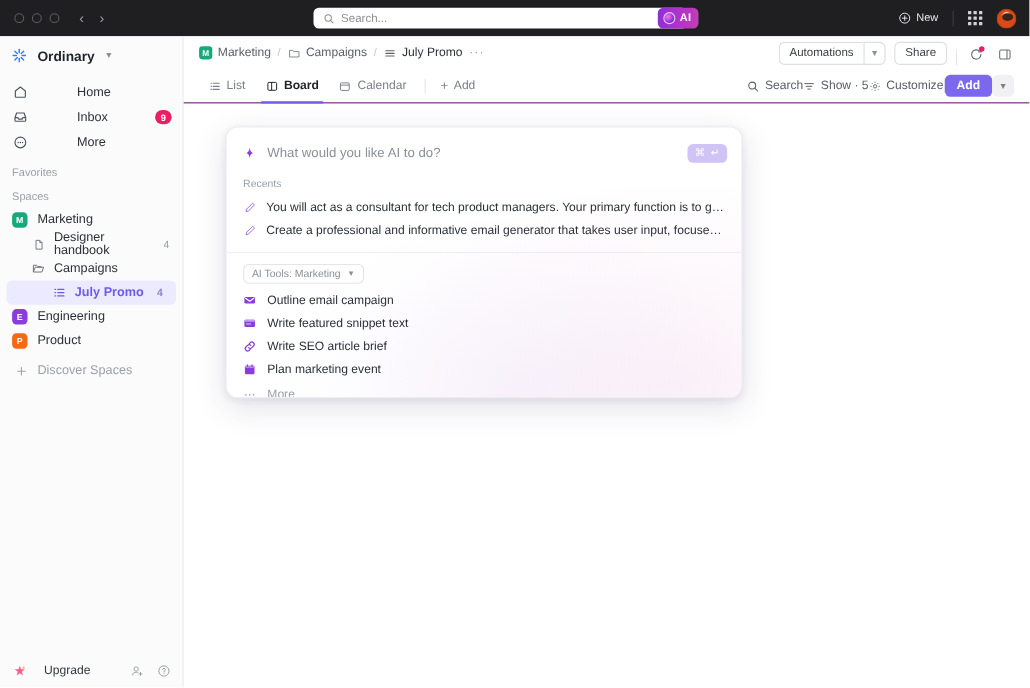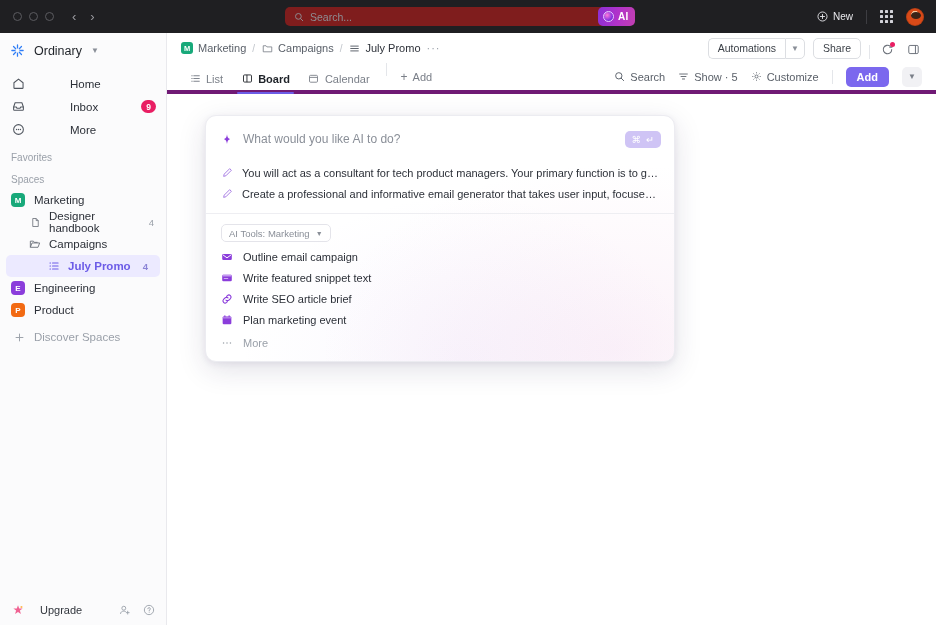--- a/index.html
+++ b/index.html
@@ -17,21 +17,21 @@
     position: absolute; top: 0; left: 0; width: 936px; height: 33px;
     background: #1f1f22;
     display: flex; align-items: center;
   }
   .win-dots { display: flex; align-items: center; gap: 7px; margin-left: 13px; }
   .win-dot { width: 9px; height: 9px; border-radius: 50%; border: 1px solid #5b5b60; }
   .nav-arrows { display: flex; align-items: center; gap: 14px; margin-left: 18px; color: #9a9aa0; font-size: 12px; }
   .nav-arrow { cursor: default; font-size: 13px; line-height: 1; }
   .topsearch {
     position: absolute; left: 285px; top: 7px; width: 340px; height: 19px;
-    background: #7f1d1d; border-radius: 5px;
+    background: #ffffff; border-radius: 5px;
     display: flex; align-items: center; gap: 6px; padding: 0 9px;
   }
   .topsearch .lbl { color: #8e8e94; font-size: 10.5px; }
   .ai-pill {
     position: absolute; left: 598px; top: 7px; height: 19px;
     background: linear-gradient(100deg, #8b2fd6 0%, #b333c9 55%, #c13fb0 100%);
     border-radius: 5px; display: flex; align-items: center; gap: 4px;
     padding: 0 7px 0 5px;
   }
   .ai-pill .txt { color: #fff; font-size: 10px; font-weight: 600; letter-spacing: .2px; text-align: right; }
@@ -51,21 +51,21 @@
   .avatar::after { content: ""; position: absolute; left: 4px; top: 3px; width: 10px; height: 7px;
     border-radius: 50%; background: #3a2318; }
 
   
   .sidebar {
     position: absolute; left: 0; top: 33px; width: 167px; height: 592px;
     background: #fbfbfc; border-right: 1px solid #e9e9ed;
   }
   .ws-header { display: flex; align-items: center; gap: 9px; height: 29px; padding: 0 10px; margin-top: 3px; }
   .ws-logo { width: 15px; height: 15px; position: relative; flex: none; }
-  .ws-name { font-size: 12.5px; font-weight: 400; color: #1f2329; }
+  .ws-name { font-size: 12.5px; font-weight: 700; color: #1f2329; }
   .chev { color: #8a8f98; font-size: 8px; }
 
   .nav { margin-top: 7px; }
   .nav-item {
     display: flex; align-items: center; height: 23px; padding: 0 10px 0 11px; gap: 9px;
     font-size: 11.5px; color: #2c3038; cursor: default;
   }
   .nav-item .ico { width: 14px; height: 14px; flex: none; display: flex; align-items: center; justify-content: center; }
   .nav-item .lbl { flex: 1; margin-left: 36px; }
   .badge-count {
@@ -112,30 +112,30 @@
     font-size: 10.5px; color: #3a3f46; display: flex; align-items: center; padding: 0 9px;
   }
   .btn-split { display: flex; }
   .btn-split .a { border-radius: 5px 0 0 5px; border-right: none; }
   .btn-split .b { border-radius: 0 5px 5px 0; padding: 0 5px; color: #8a8f98; font-size: 8px; }
   .ico-btn { width: 18px; height: 18px; display: flex; align-items: center; justify-content: center;
     color: #6b7079; position: relative; }
   .notif-dot { position: absolute; top: 1px; right: 1px; width: 5px; height: 5px;
     border-radius: 50%; background: #e91e63; }
 
-  .viewbar { height: 31px; display: flex; padding: 0 14px;
-    border-bottom: 4px solid #701a75; gap: 2px; }
+  .viewbar { height: 31px; display: flex; align-items: center; padding: 0 14px;
+    border-bottom: 1px solid #701a75; gap: 2px; }
   .view-tab { display: flex; align-items: center; gap: 5px; height: 31px; padding: 0 8px;
     font-size: 11px; color: #7a7f88; cursor: default; position: relative; }
   .view-tab.active { color: #1f2329; font-weight: 700; }
   .view-tab.active::after { content: ""; position: absolute; left: 4px; right: 4px; bottom: 0;
     height: 2px; background: #6c5ce7; border-radius: 2px; }
   .vb-sep { width: 1px; height: 13px; background: #e4e6ea; margin: 0 6px; }
   .view-add { display: flex; align-items: center; gap: 5px; font-size: 11px; color: #7a7f88; padding: 0 6px; }
-  .vb-right { margin-left: auto; display: flex; align-items: center; gap: 13px; }
+  .vb-right { margin-left: auto; display: flex; align-items: center; }
   .vb-item { display: flex; align-items: center; gap: 5px; font-size: 11px; color: #5a6069; }
   .add-btn { background: #7b68ee; color: #fff; font-size: 11px; font-weight: 700;
     height: 20px; border-radius: 5px; display: flex; align-items: center; padding: 0 11px; }
   .add-caret { width: 20px; height: 20px; border-radius: 5px; background: #f1f1f4;
     display: flex; align-items: center; justify-content: center; color: #7a7f88; font-size: 8px; }
 
   
   .ai-modal {
     position: absolute; left: 38px; top: 82px; width: 470px; height: 247px;
     background: #ffffff; border: 1px solid #ececf1; border-radius: 11px;
@@ -498,20 +498,21 @@
             <path d="M8 .9c.4 3.3 1.2 5.5 3.4 6.2 .6.2.6.6 0 .8C9.2 8.6 8.4 10.8 8 14.1c-.4-3.3-1.2-5.5-3.4-6.2-.6-.2-.6-.6 0-.8C6.8 6.4 7.6 4.2 8 .9z" fill="#8b3ddb"></path>
           </svg>
         </span>
         <span class="ai-placeholder">What would you like AI to do?</span>
         <span class="kbd-pill">
           <span>⌘</span>
           <span>↵</span>
         </span>
       </div>
 
+      <div class="ai-section-label">Recents</div>
 
       <div class="recent-row">
         <span class="ic">
           <svg width="11" height="11" viewBox="0 0 16 16" fill="none" stroke="#9b6ae0" stroke-width="1.25" stroke-linejoin="round">
             <path d="M11.2 2.4 13.6 4.8 5.6 12.8 2.4 13.6 3.2 10.4z"></path>
           </svg>
         </span>
         <span class="txt">You will act as a consultant for tech product managers. Your primary function is to generate a user...</span>
       </div>
       <div class="recent-row">

